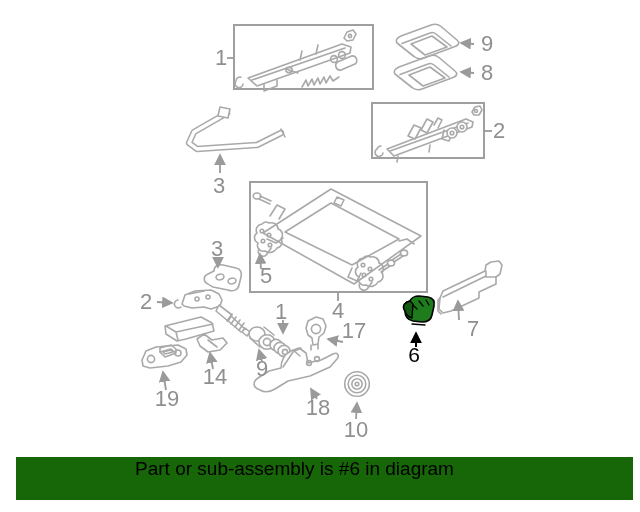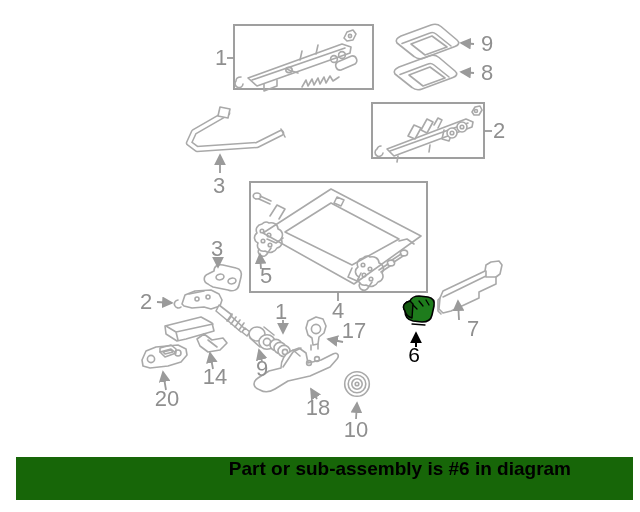--- a/index.html
+++ b/index.html
@@ -23,21 +23,21 @@
   .hlline{fill:none;stroke:var(--highlight-outline,#000000);stroke-width:1.3;stroke-linecap:round;}
   .num{
     position:absolute; transform:translate(-50%,-50%);
     font-size:22px; color:var(--label,#8f8f8f); white-space:nowrap;
   }
   .num.black{color:var(--arrow-black,#000000);font-size:21px;}
   .banner{
     position:absolute; left:16px; top:457px; width:617px; height:43px;
     background:var(--banner-bg,#176608); color:var(--banner-text,#000000);
     box-sizing:border-box; padding:2px 62px 0 2px;
-    text-align:right; font-size:19px; line-height:20px;font-weight:bold;
+    text-align:center; font-size:19px; line-height:20px;
   }
 </style>
 </head>
 <body>
 
 <div class="screen">
 
 <svg width="640" height="512" viewBox="0 0 640 512">
   <defs>
     <marker id="ahg" viewBox="0 0 10 10" refX="8.5" refY="5" markerWidth="6.5" markerHeight="6.5" orient="auto">
@@ -241,21 +241,21 @@
 <div class="num" style="left:499px;top:131px">2</div>
 <div class="num" style="left:219px;top:186px">3</div>
 <div class="num" style="left:217px;top:249px">3</div>
 <div class="num" style="left:266px;top:276px">5</div>
 <div class="num" style="left:338px;top:311px">4</div>
 <div class="num" style="left:146px;top:302px">2</div>
 <div class="num" style="left:281px;top:312px">1</div>
 <div class="num" style="left:354px;top:331px">17</div>
 <div class="num" style="left:262px;top:369px">9</div>
 <div class="num" style="left:215px;top:377px">14</div>
-<div class="num" style="left:167px;top:399px">20</div>
+<div class="num" style="left:167px;top:399px">19</div>
 <div class="num" style="left:318px;top:408px">18</div>
 <div class="num" style="left:356px;top:430px">10</div>
 <div class="num black" style="left:414px;top:355px">6</div>
 <div class="num" style="left:473px;top:329px">7</div>
 
 <div class="banner">
   <div>Part or sub-assembly is #6 in diagram</div>
 </div>
 
 </div>

